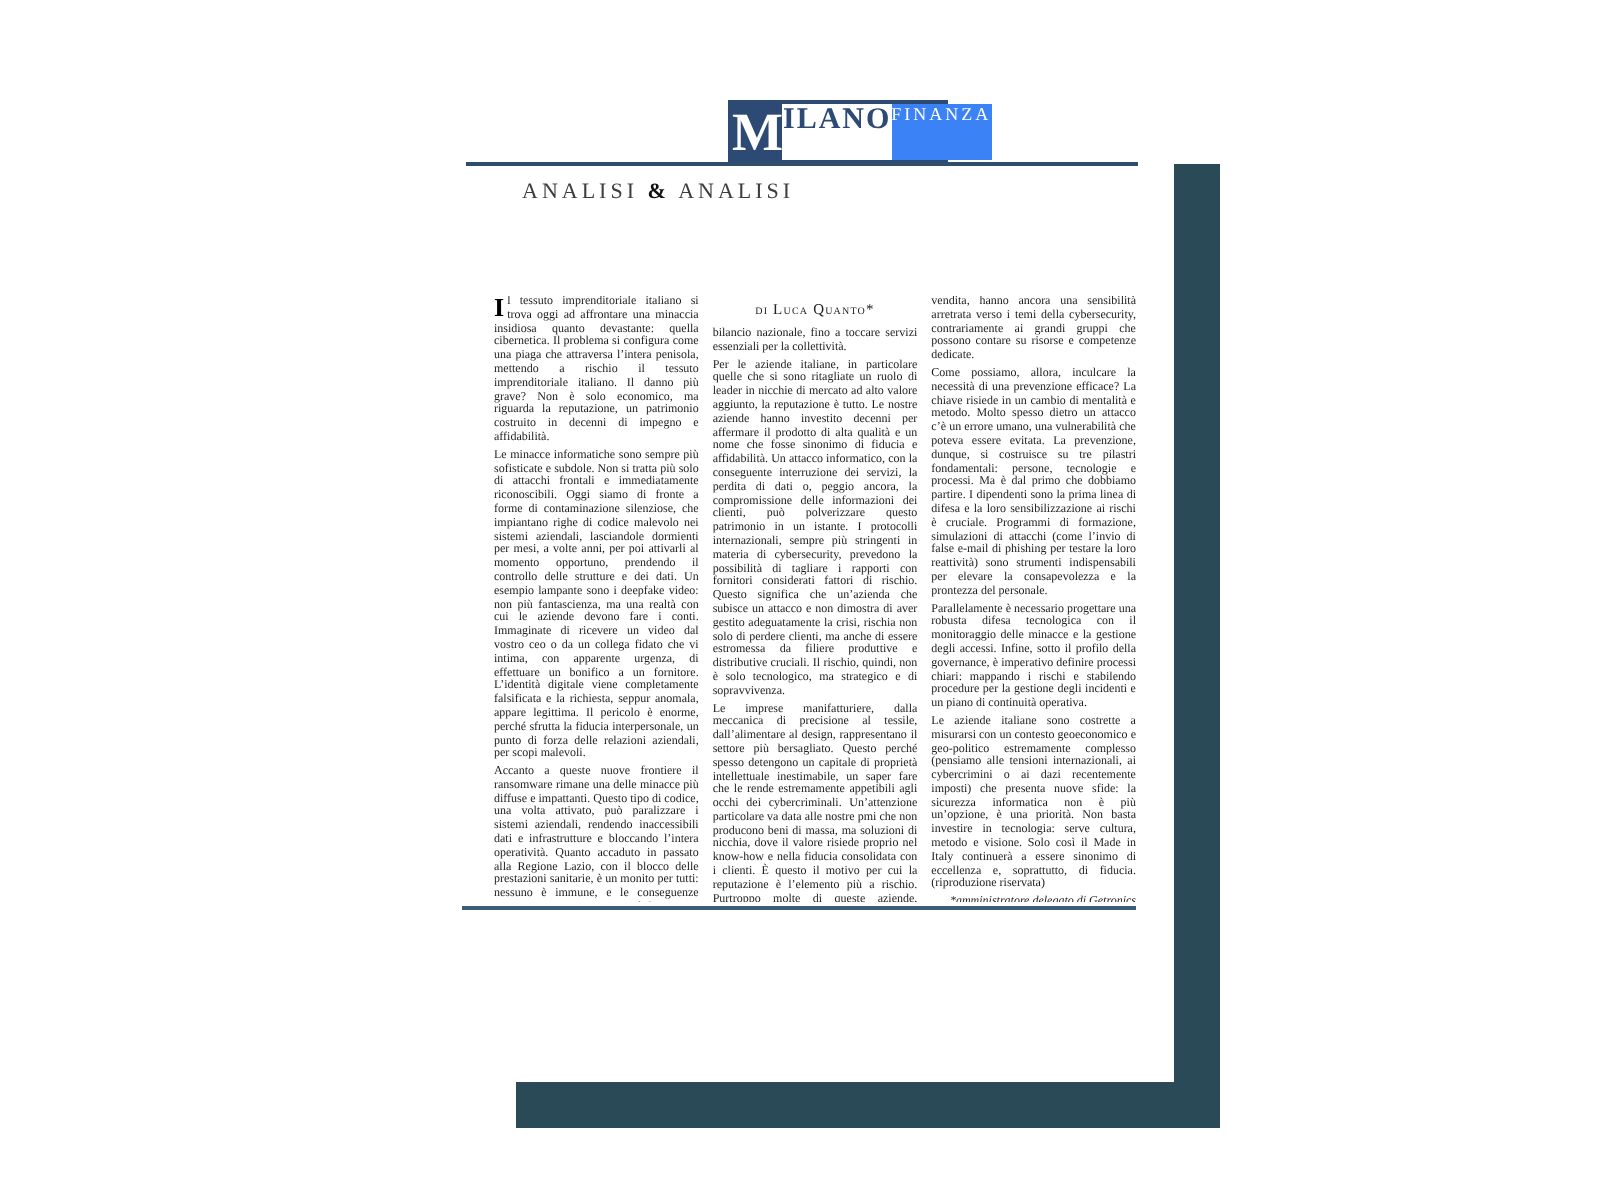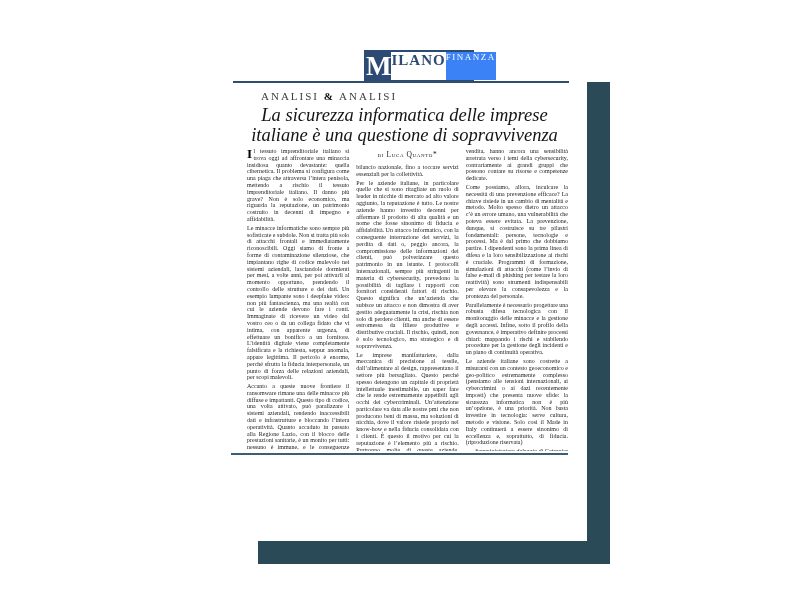--- a/index.html
+++ b/index.html
@@ -93,21 +93,20 @@
     </div>
 
     <div class="rule top-rule"></div>
 
     <div class="kicker">
       <span data-bind="section.left">ANALISI</span>
       <span class="amp" data-bind="section.amp">&amp;</span>
       <span data-bind="section.right">ANALISI</span>
     </div>
 
-    <h1 class="headline" data-bind="headline">La sicurezza informatica delle imprese italiane è una questione di sopravvivenza</h1>
 
     <div class="cols">
 
       <div class="col">
         <p><span class="dropcap" data-bind="article.dropcap">I</span><span data-bind="article.col1_lead">l tessuto imprenditoriale italiano si trova oggi ad affrontare una minaccia insidiosa quanto devastante: quella cibernetica. Il problema si configura come una piaga che attraversa l’intera penisola, mettendo a rischio il tessuto imprenditoriale italiano. Il danno più grave? Non è solo economico, ma riguarda la reputazione, un patrimonio costruito in decenni di impegno e affidabilità.</span></p>
         <div data-bind-list="article.col1_rest">
             <p>Le minacce informatiche sono sempre più sofisticate e subdole. Non si tratta più solo di attacchi frontali e immediatamente riconoscibili. Oggi siamo di fronte a forme di contaminazione silenziose, che impiantano righe di codice malevolo nei sistemi aziendali, lasciandole dormienti per mesi, a volte anni, per poi attivarli al momento opportuno, prendendo il controllo delle strutture e dei dati. Un esempio lampante sono i deepfake video: non più fantascienza, ma una realtà con cui le aziende devono fare i conti. Immaginate di ricevere un video dal vostro ceo o da un collega fidato che vi intima, con apparente urgenza, di effettuare un bonifico a un fornitore. L’identità digitale viene completamente falsificata e la richiesta, seppur anomala, appare legittima. Il pericolo è enorme, perché sfrutta la fiducia interpersonale, un punto di forza delle relazioni aziendali, per scopi malevoli.</p>
             <p>Accanto a queste nuove frontiere il ransomware rimane una delle minacce più diffuse e impattanti. Questo tipo di codice, una volta attivato, può paralizzare i sistemi aziendali, rendendo inaccessibili dati e infrastrutture e bloccando l’intera operatività. Quanto accaduto in passato alla Regione Lazio, con il blocco delle prestazioni sanitarie, è un monito per tutti: nessuno è immune, e le conseguenze possono essere catastrofiche, con implicazioni che vanno ben oltre il singolo</p>
           </div>
       </div>

